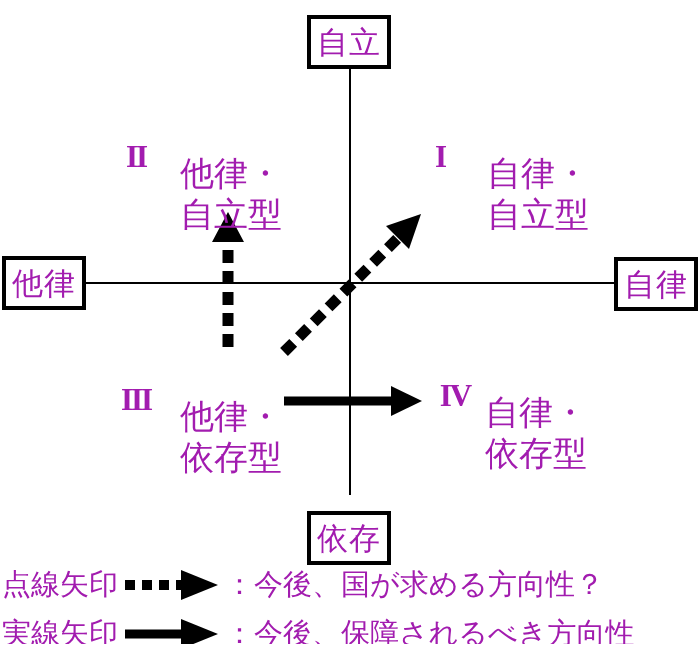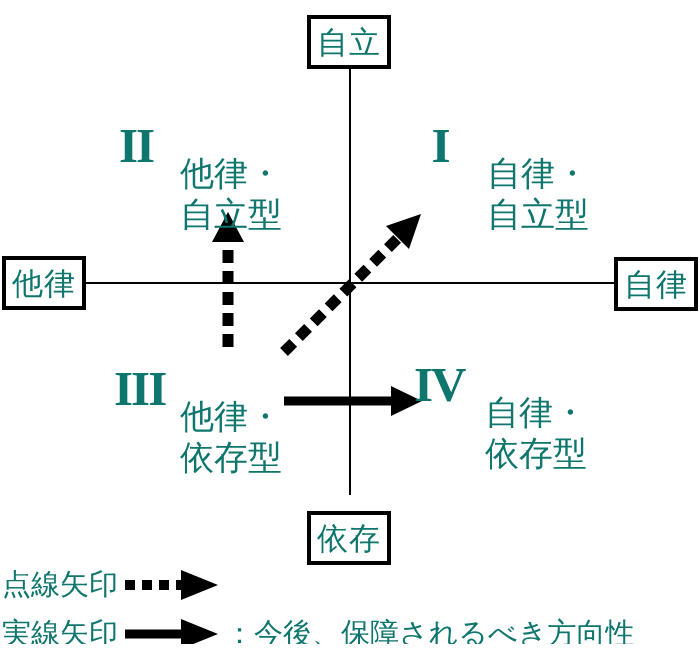--- a/index.html
+++ b/index.html
@@ -5,21 +5,21 @@
   html, body {
     margin: 0;
     padding: 0;
     background: #ffffff;
   }
   .stage {
     position: relative;
     width: 700px;
     height: 644px;
     background: #ffffff;
-    color: #0f766e;
+    color: #a21caf;
     font-family: "Liberation Sans", "DejaVu Sans", sans-serif;
     overflow: hidden;
   }
   .layer {
     position: absolute;
     left: 0;
     top: 0;
   }
   .axis {
     stroke: #000000;
@@ -52,23 +52,24 @@
     font-size: 31px;
     letter-spacing: 1px;
     line-height: 1;
   }
   .numeral {
     position: absolute;
     width: 44px;
     text-align: center;
     font-family: "Liberation Serif", "DejaVu Serif", serif;
     font-weight: bold;
-    font-size: 49px;
+    font-size: 31px;
     line-height: 1;
     letter-spacing: -2px;
+    margin-top: 20px;
   }
   .qtext {
     position: absolute;
     font-size: 34px;
     line-height: 41px;
     margin-top: 36px;
   }
   .lrow {
     position: absolute;
     left: 2px;
@@ -135,32 +136,33 @@
     <div>他律・</div>
     <div>自立型</div>
   </div>
 
   <div class="numeral" style="left:114px; top:364px">III</div>
   <div class="qtext" style="left:180px; top:360px">
     <div>他律・</div>
     <div>依存型</div>
   </div>
 
-  <div class="numeral" style="left:414px; top:360px">IV</div>
+  <div class="numeral" style="left:433px; top:360px">IV</div>
   <div class="qtext" style="left:485px; top:356px">
     <div>自律・</div>
     <div>依存型</div>
   </div>
 
   <div class="lrow" style="top:566px">
     <span>点線矢印</span>
     <svg class="legend-arrow-svg" width="97" height="36" viewBox="0 0 97 36">
       <line class="dash-s" x1="2" y1="18" x2="60" y2="18"></line>
       <polygon class="head" points="95,18 58,3 58,33"></polygon>
     </svg>
+    <span>：今後、国が求める方向性？</span>
   </div>
 
   <div class="lrow" style="top:615px">
     <span>実線矢印</span>
     <svg class="legend-arrow-svg" width="97" height="36" viewBox="0 0 97 36">
       <line class="solid-s" x1="2" y1="18" x2="62" y2="18"></line>
       <polygon class="head" points="95,18 58,3 58,33"></polygon>
     </svg>
     <span>：今後、保障されるべき方向性</span>
   </div>

